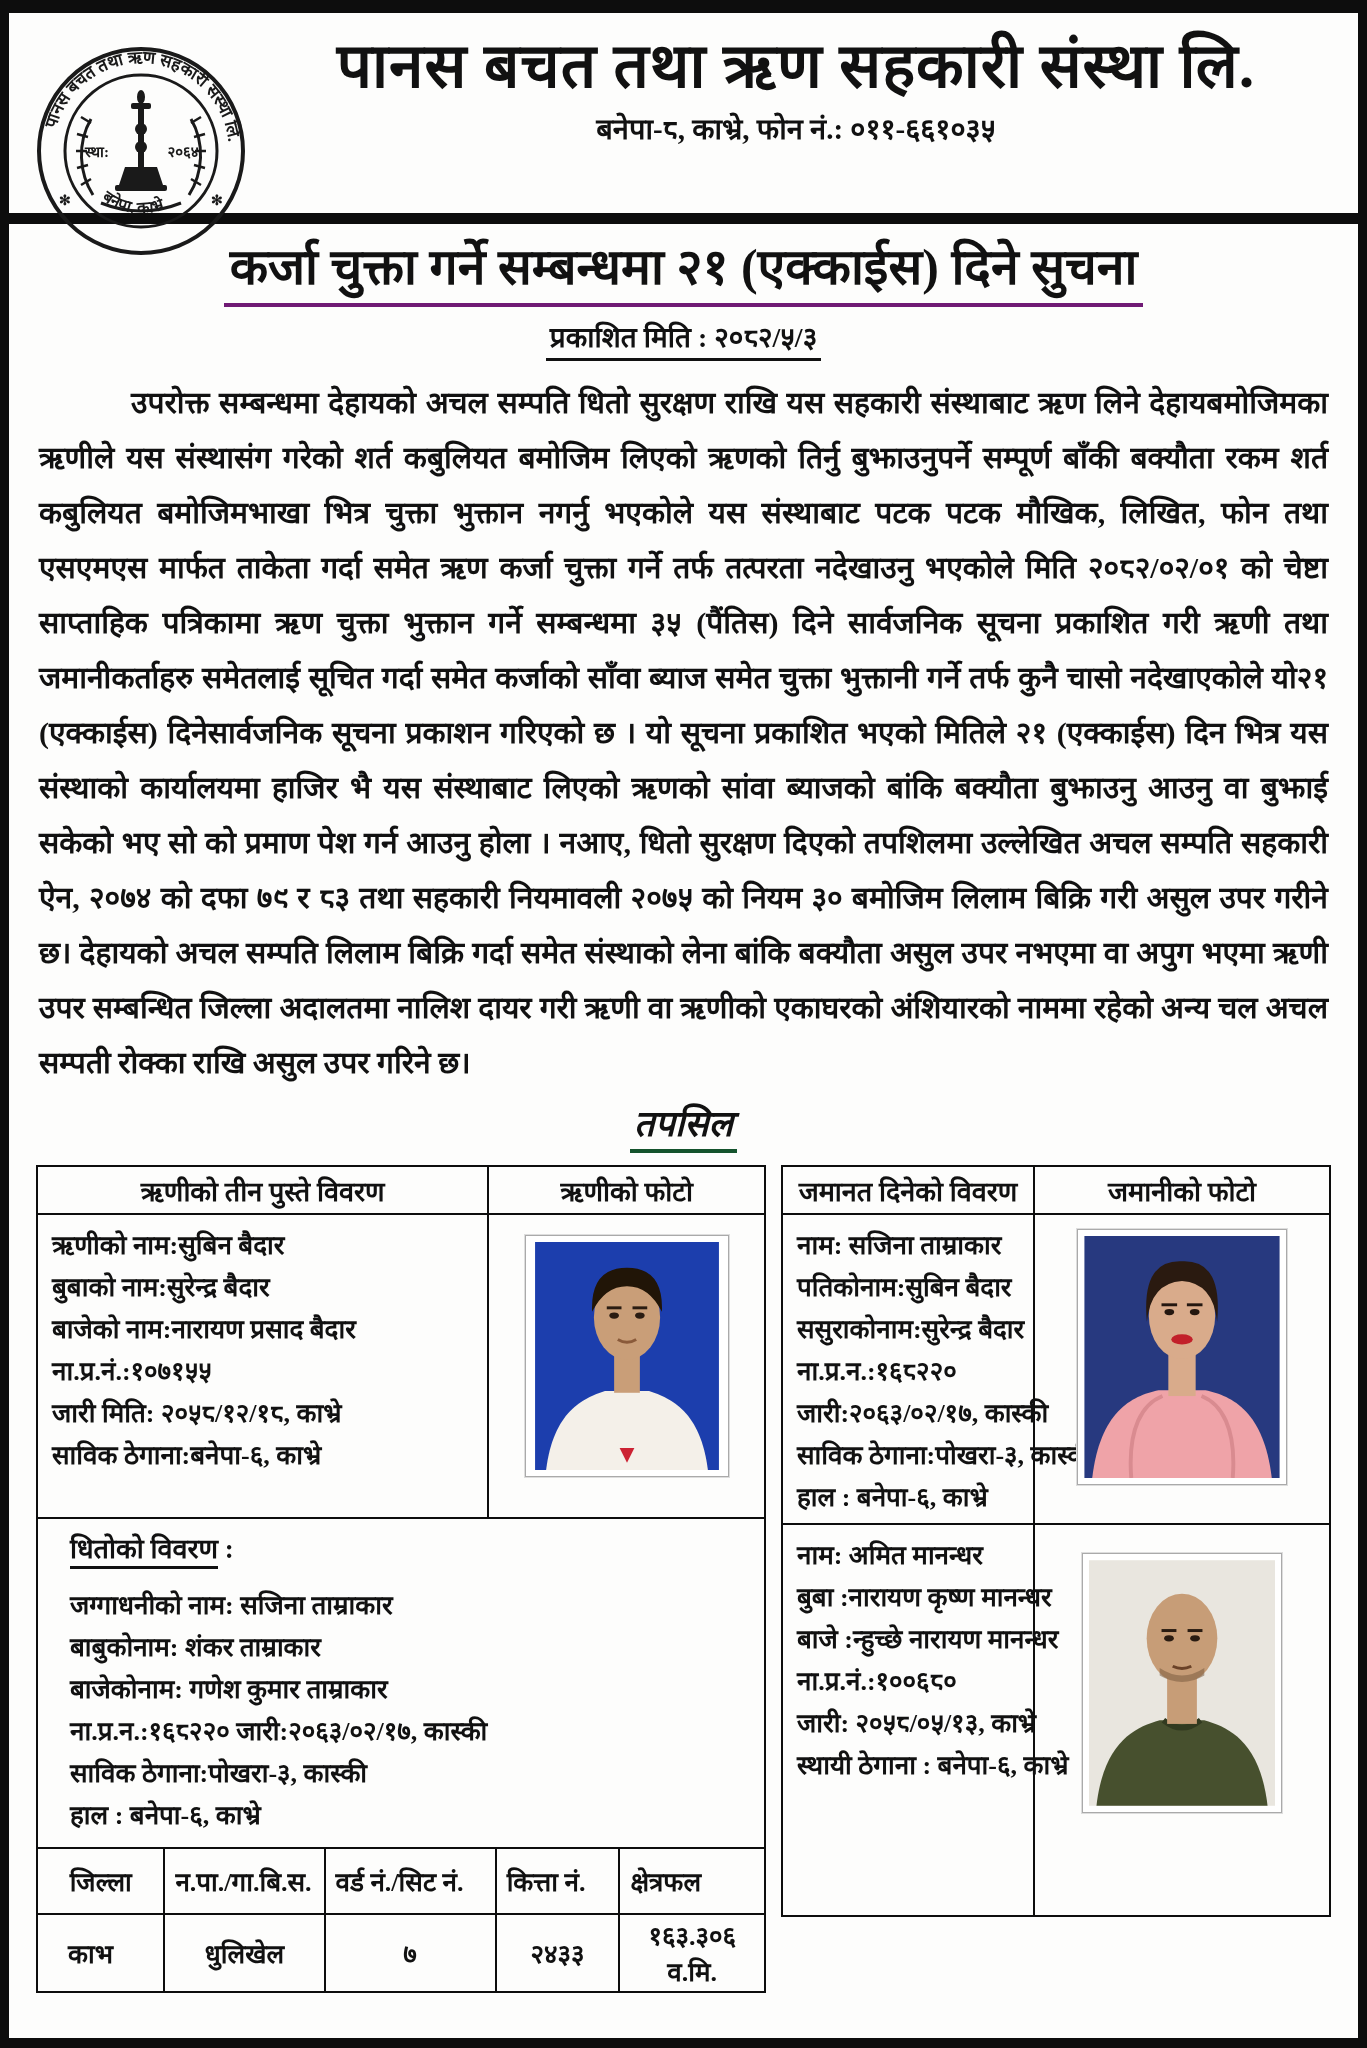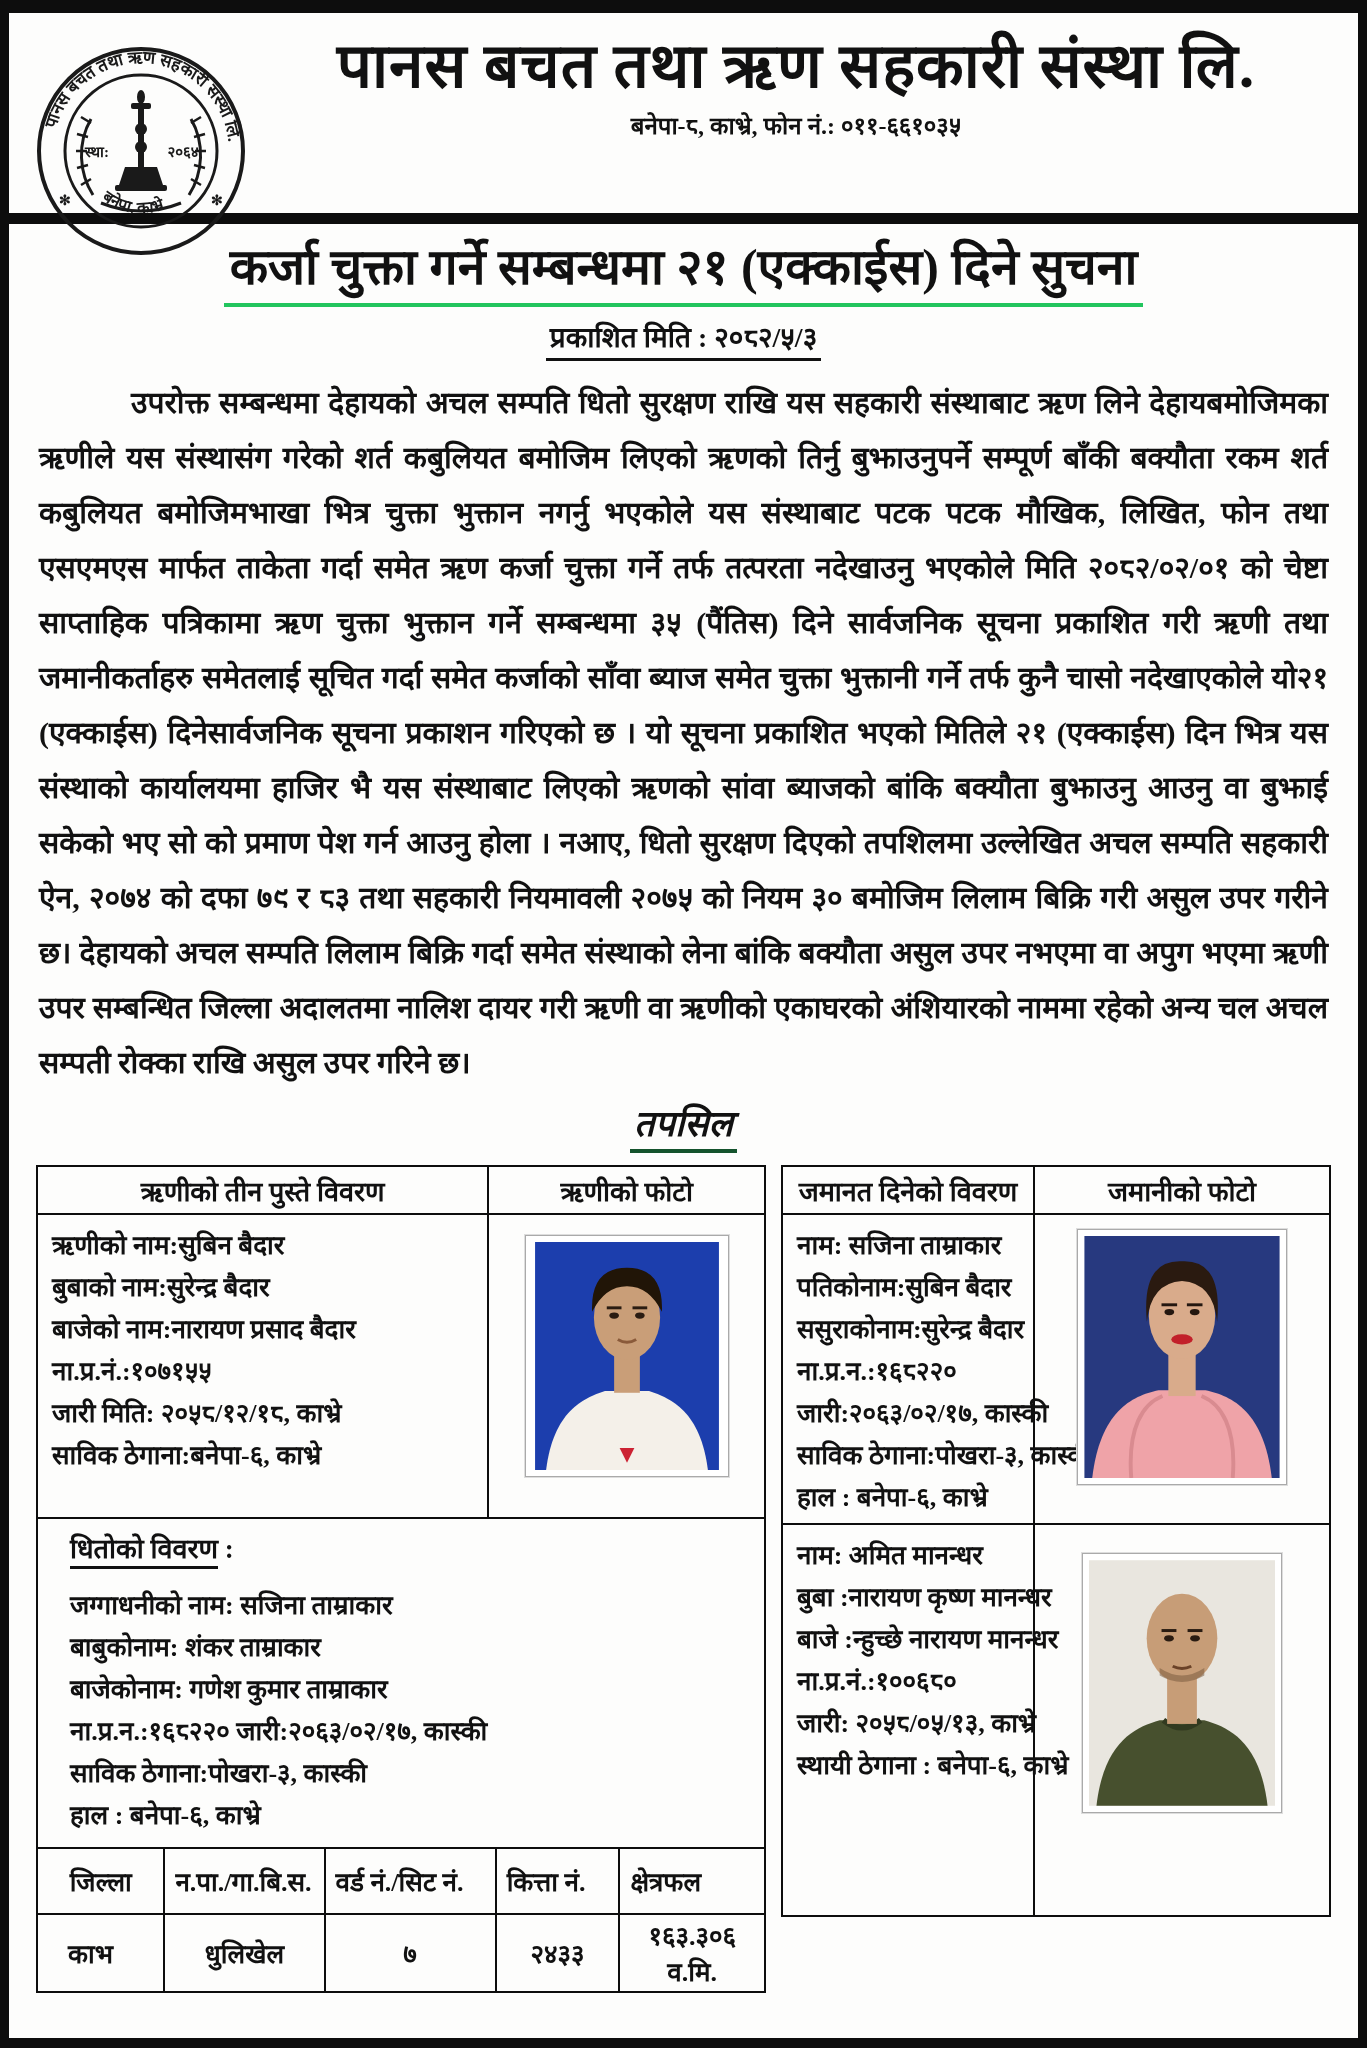--- a/index.html
+++ b/index.html
@@ -26,32 +26,32 @@
   .org-name{
     margin:18px 20px 0 245px;
     text-align:center;
     font-size:62px;line-height:1.15;
     letter-spacing:1px;
     white-space:nowrap;
   }
   .org-address{
     margin:6px 20px 0 245px;
     text-align:center;
-    font-size:24px;
+    font-size:29px;
   }
   .header-divider{
     margin-top:14px;
     height:11px;background:#0d0d0d;
   }
   
   .title-wrap{text-align:center;margin-top:16px;}
   .notice-title{
     display:inline-block;
     font-size:50px;line-height:1.1;
-    border-bottom:4px solid #22c55e;
+    border-bottom:4px solid #701a75;
     padding:0 6px 8px 6px;
     white-space:nowrap;
   }
   .date-wrap{text-align:center;margin-top:10px;}
   .publish-date{
     display:inline-block;
     font-size:28px;
     border-bottom:3px solid #111;
     padding:0 4px 3px 4px;
   }

